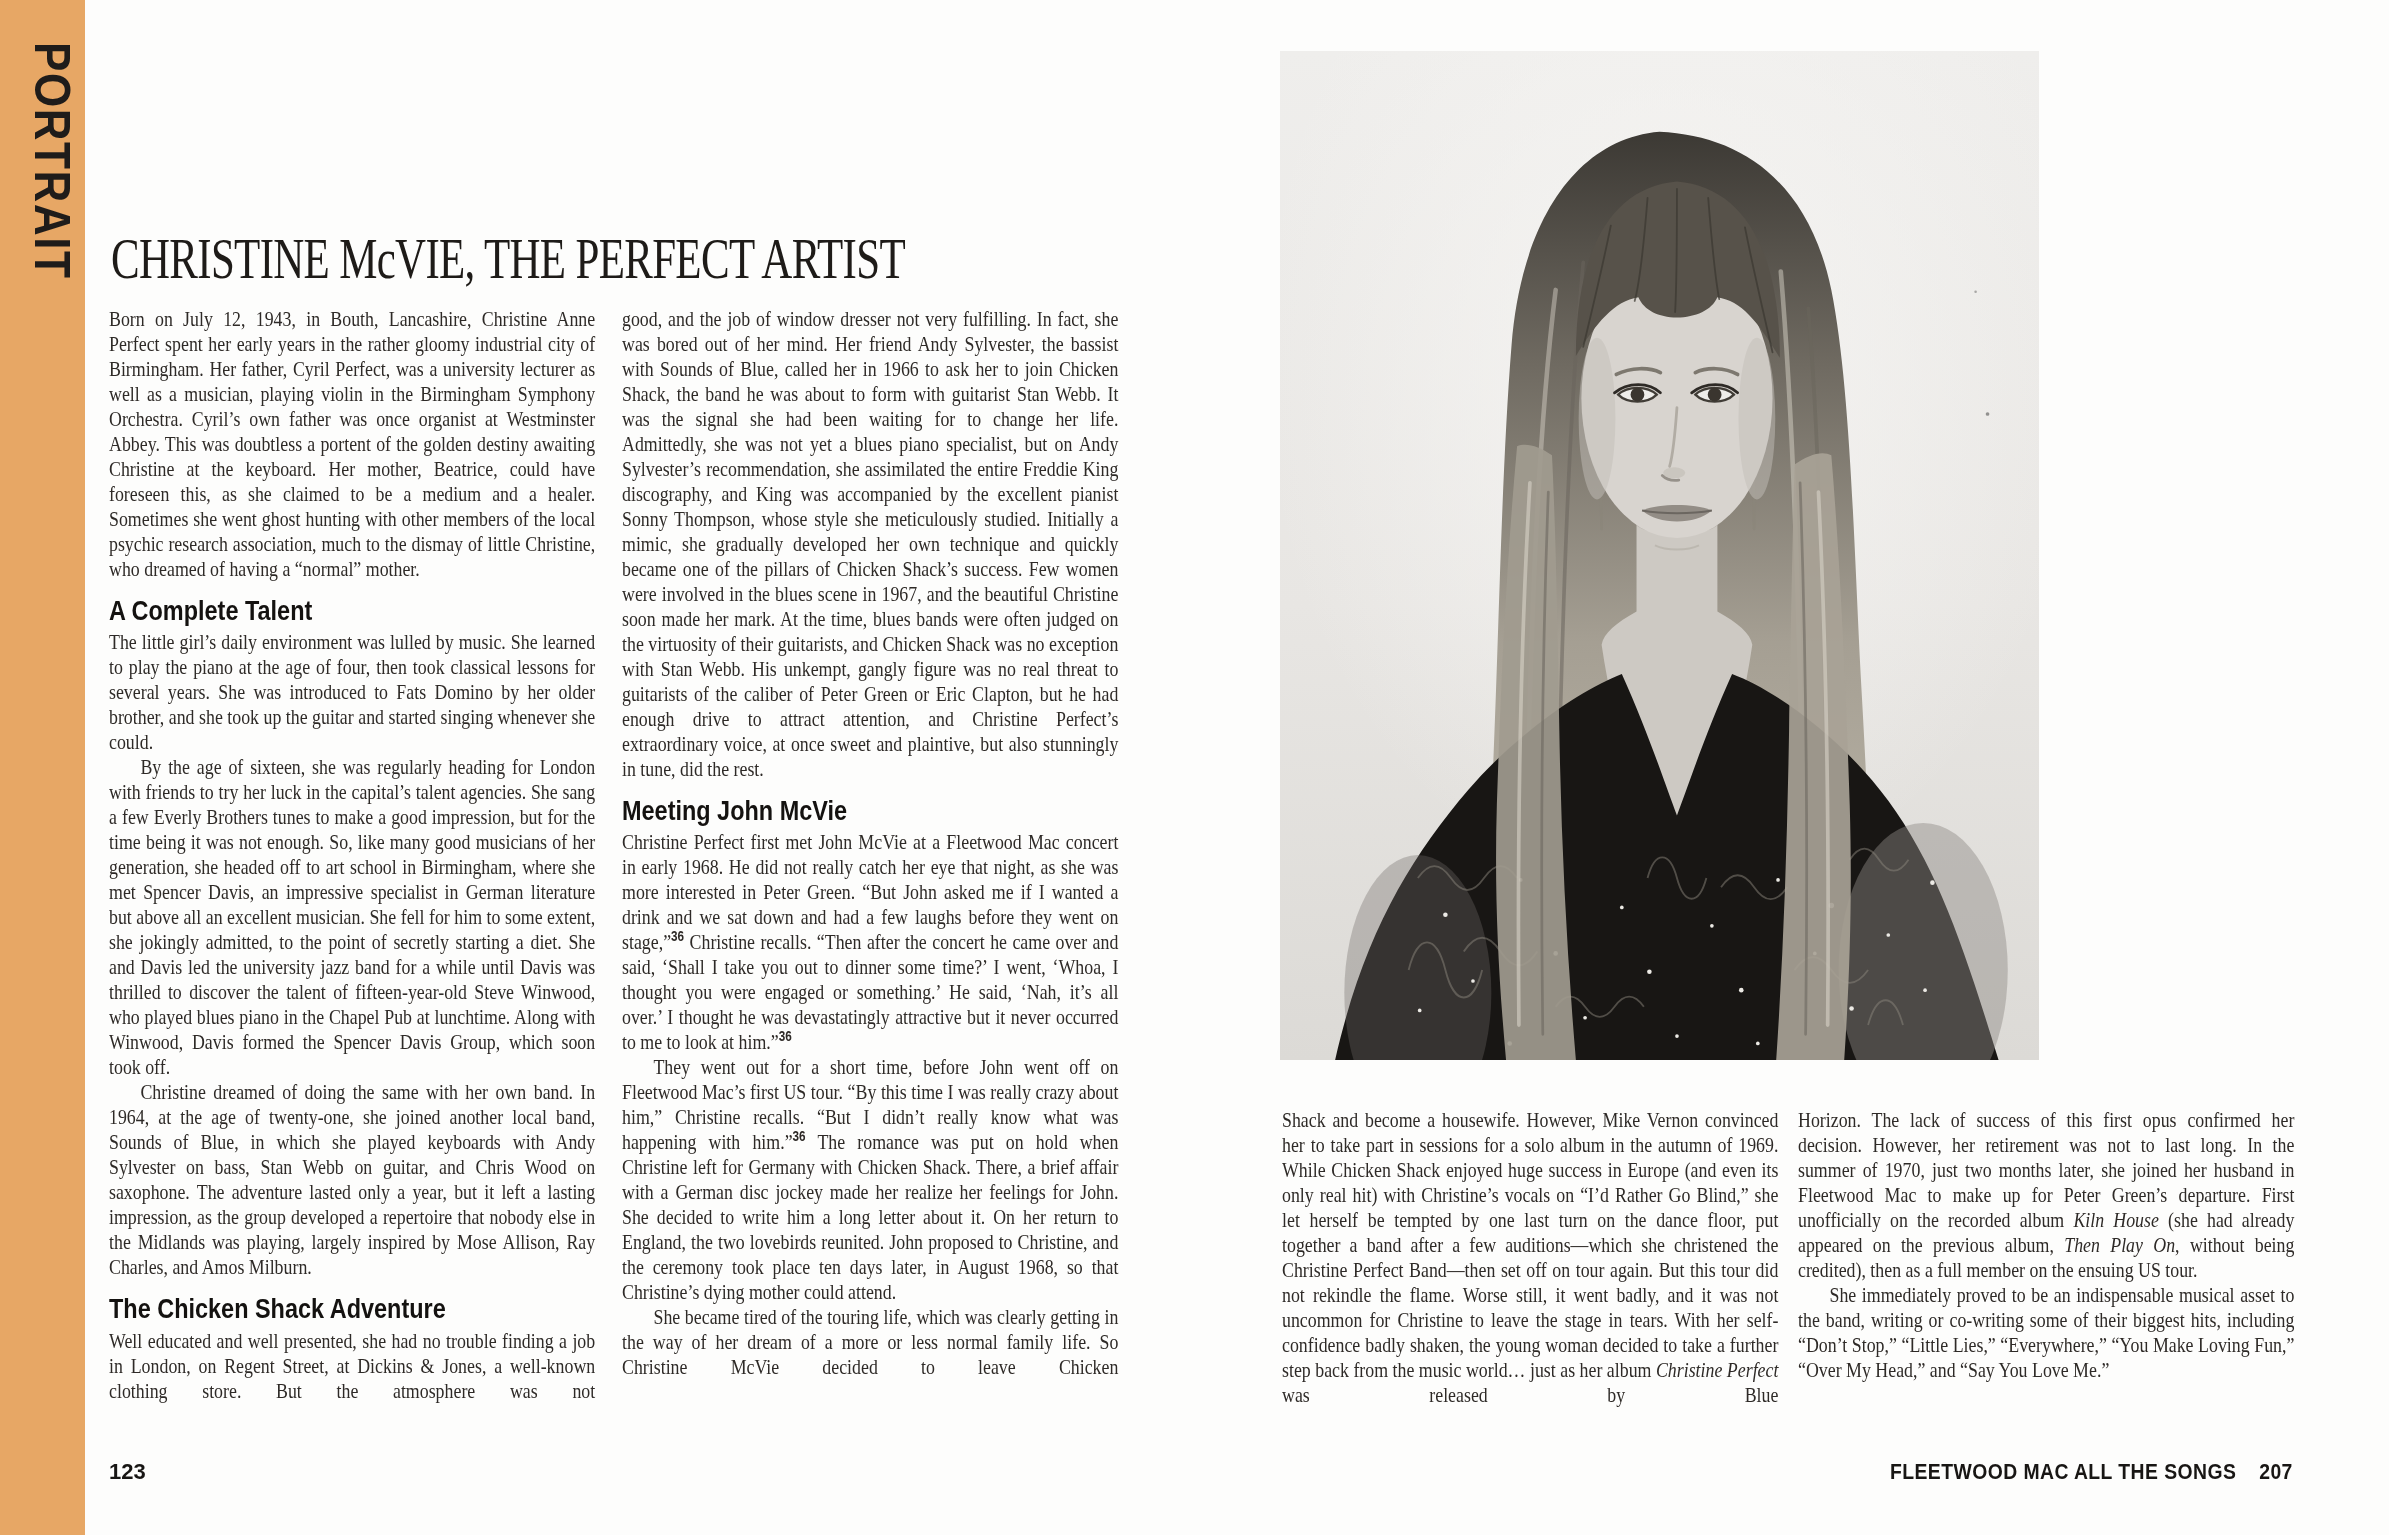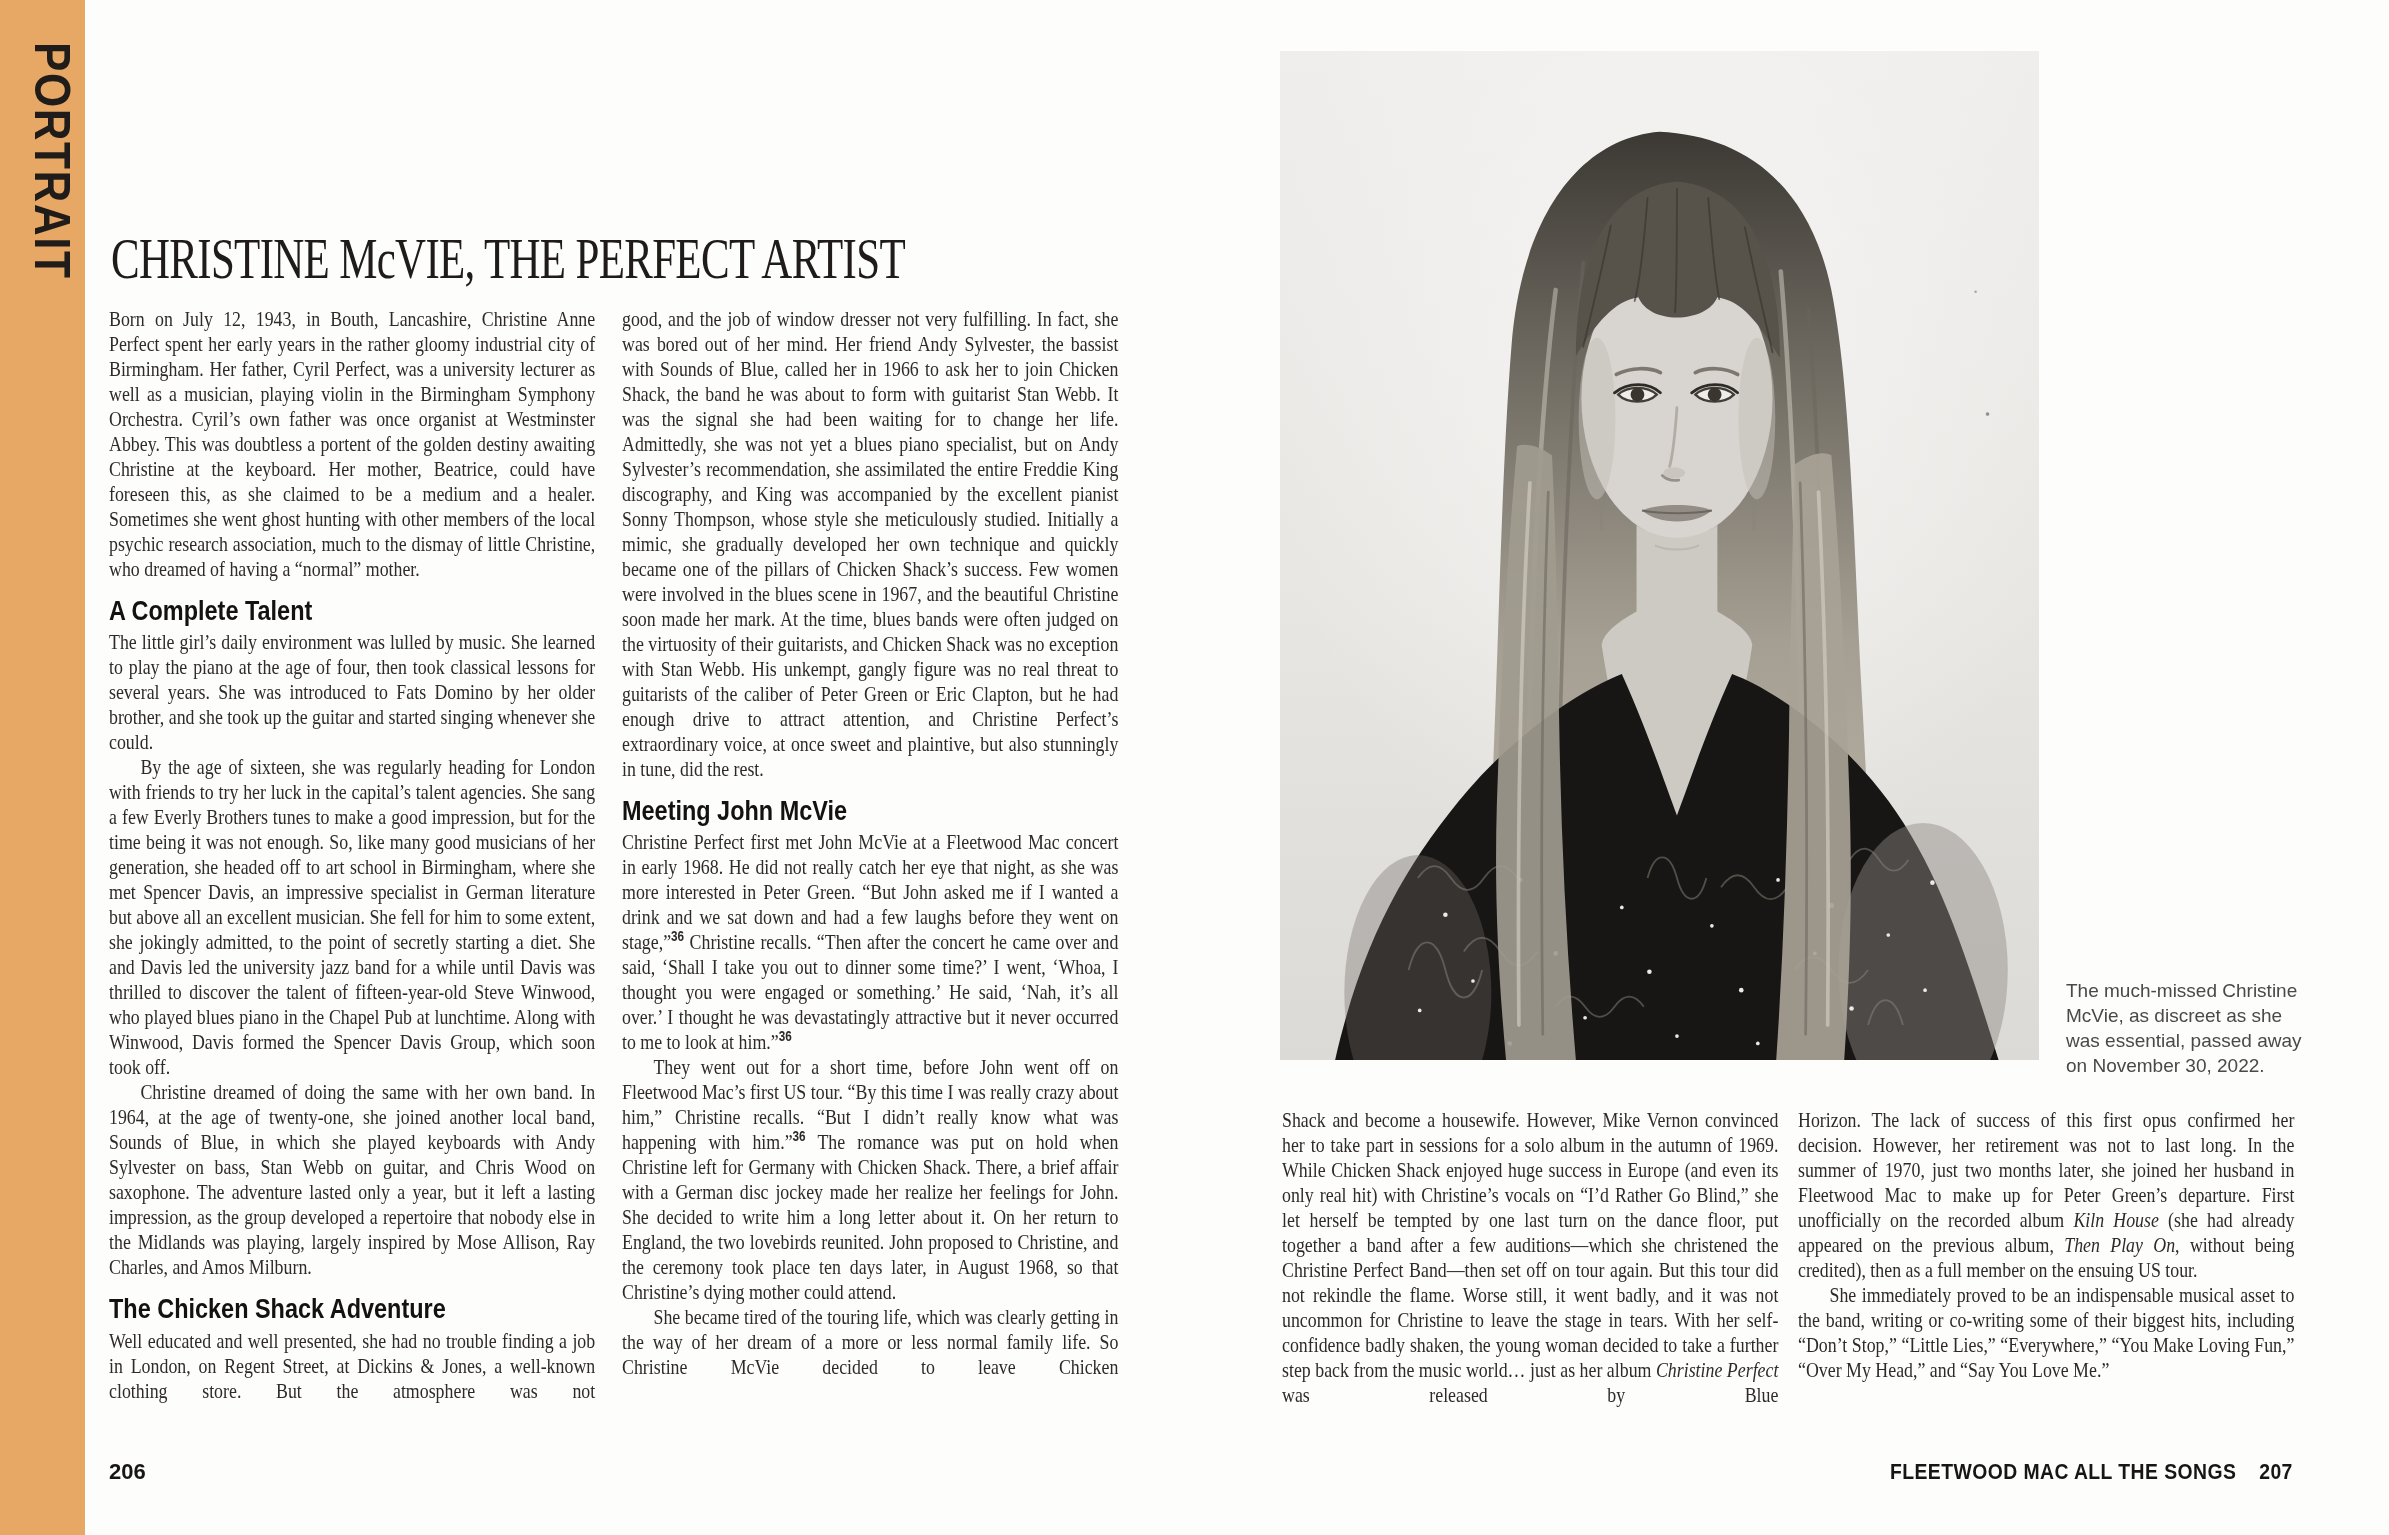--- a/index.html
+++ b/index.html
@@ -72,21 +72,21 @@
   </div>
 
   <div class="col col-2">
     <p>good, and the job of window dresser not very fulfilling. In fact, she was bored out of her mind. Her friend Andy Sylvester, the bassist with Sounds of Blue, called her in 1966 to ask her to join Chicken Shack, the band he was about to form with guitarist Stan Webb. It was the signal she had been waiting for to change her life. Admittedly, she was not yet a blues piano specialist, but on Andy Sylvester’s recommendation, she assimilated the entire Freddie King discography, and King was accompanied by the excellent pianist Sonny Thompson, whose style she meticulously studied. Initially a mimic, she gradually developed her own technique and quickly became one of the pillars of Chicken Shack’s success. Few women were involved in the blues scene in 1967, and the beautiful Christine soon made her mark. At the time, blues bands were often judged on the virtuosity of their guitarists, and Chicken Shack was no exception with Stan Webb. His unkempt, gangly figure was no real threat to guitarists of the caliber of Peter Green or Eric Clapton, but he had enough drive to attract attention, and Christine Perfect’s extraordinary voice, at once sweet and plaintive, but also stunningly in tune, did the rest.</p>
     <h2 class="subhead">Meeting John McVie</h2>
     <p><span>Christine Perfect first met John McVie at a Fleetwood Mac concert in early 1968. He did not really catch her eye that night, as she was more interested in Peter Green. “But John asked me if I wanted a drink and we sat down and had a few laughs before they went on stage,”</span><sup class="ref">36</sup><span> Christine recalls. “Then after the concert he came over and said, ‘Shall I take you out to dinner some time?’ I went, ‘Whoa, I thought you were engaged or something.’ He said, ‘Nah, it’s all over.’ I thought he was devastatingly attractive but it never occurred to me to look at him.”</span><sup class="ref">36</sup></p>
     <p class="ind"><span>They went out for a short time, before John went off on Fleetwood Mac’s first US tour. “By this time I was really crazy about him,” Christine recalls. “But I didn’t really know what was happening with him.”</span><sup class="ref">36</sup><span> The romance was put on hold when Christine left for Germany with Chicken Shack. There, a brief affair with a German disc jockey made her realize her feelings for John. She decided to write him a long letter about it. On her return to England, the two lovebirds reunited. John proposed to Christine, and the ceremony took place ten days later, in August 1968, so that Christine’s dying mother could attend.</span></p>
     <p class="ind jl">She became tired of the touring life, which was clearly getting in the way of her dream of a more or less normal family life. So Christine McVie decided to leave Chicken</p>
   </div>
 
-  <div class="folio folio-left">206</div>
+  <div class="folio folio-left">123</div>
 
   <div class="photo">
     <svg viewBox="0 0 826 1098" preserveAspectRatio="none">
       <defs>
         <linearGradient id="bg" x1="0" y1="0" x2="0" y2="1">
           <stop offset="0" stop-color="#efeeec"></stop>
             <stop offset="0.55" stop-color="#e8e6e3"></stop>
             <stop offset="1" stop-color="#dcdad6"></stop>
         </linearGradient>
         <radialGradient id="halo" cx="0.52" cy="0.3" r="0.55">
@@ -191,21 +191,20 @@
       <path d="M432 388 C 430 416 428 438 424 452" fill="none" stroke="#b1aca4" stroke-width="3" stroke-linecap="round"></path>
       <ellipse cx="429" cy="459" rx="12" ry="6" fill="#c1bcb4" opacity="0.6"></ellipse>
       <path d="M416 462 C 420 466 426 468 434 467" fill="none" stroke="#96918a" stroke-width="3" stroke-linecap="round"></path>
 
       <path d="M394 500 C 412 492 452 492 470 500 C 452 516 412 516 394 500 Z" fill="#938d86"></path>
       <path d="M394 500 C 416 504 448 504 470 500" fill="none" stroke="#6b6660" stroke-width="2"></path>
       <path d="M408 538 C 420 544 444 544 456 538" fill="none" stroke="#b5b0a8" stroke-width="2" opacity="0.7"></path>
     </svg>
   </div>
 
-  <div class="caption">The much-missed Christine McVie, as discreet as she was essential, passed away on November 30, 2022.</div>
 
   <div class="col col-3">
     <p class="jl"><span>Shack and become a housewife. However, Mike Vernon convinced her to take part in sessions for a solo album in the autumn of 1969. While Chicken Shack enjoyed huge success in Europe (and even its only real hit) with Christine’s vocals on “I’d Rather Go Blind,” she let herself be tempted by one last turn on the dance floor, put together a band after a few auditions—which she christened the Christine Perfect Band—then set off on tour again. But this tour did not rekindle the flame. Worse still, it went badly, and it was not uncommon for Christine to leave the stage in tears. With her self-confidence badly shaken, the young woman decided to take a further step back from the music world… just as her album </span><span class="it">Christine Perfect</span><span> was released by Blue</span></p>
   </div>
 
   <div class="col col-4">
     <p><span>Horizon. The lack of success of this first opus confirmed her decision. However, her retirement was not to last long. In the summer of 1970, just two months later, she joined her husband in Fleetwood Mac to make up for Peter Green’s departure. First unofficially on the recorded album </span><span class="it">Kiln House</span><span> (she had already appeared on the previous album, </span><span class="it">Then Play On</span><span>, without being credited), then as a full member on the ensuing US tour.</span></p>
     <p class="ind">She immediately proved to be an indispensable musical asset to the band, writing or co-writing some of their biggest hits, including “Don’t Stop,” “Little Lies,” “Everywhere,” “You Make Loving Fun,” “Over My Head,” and “Say You Love Me.”</p>
   </div>
 

